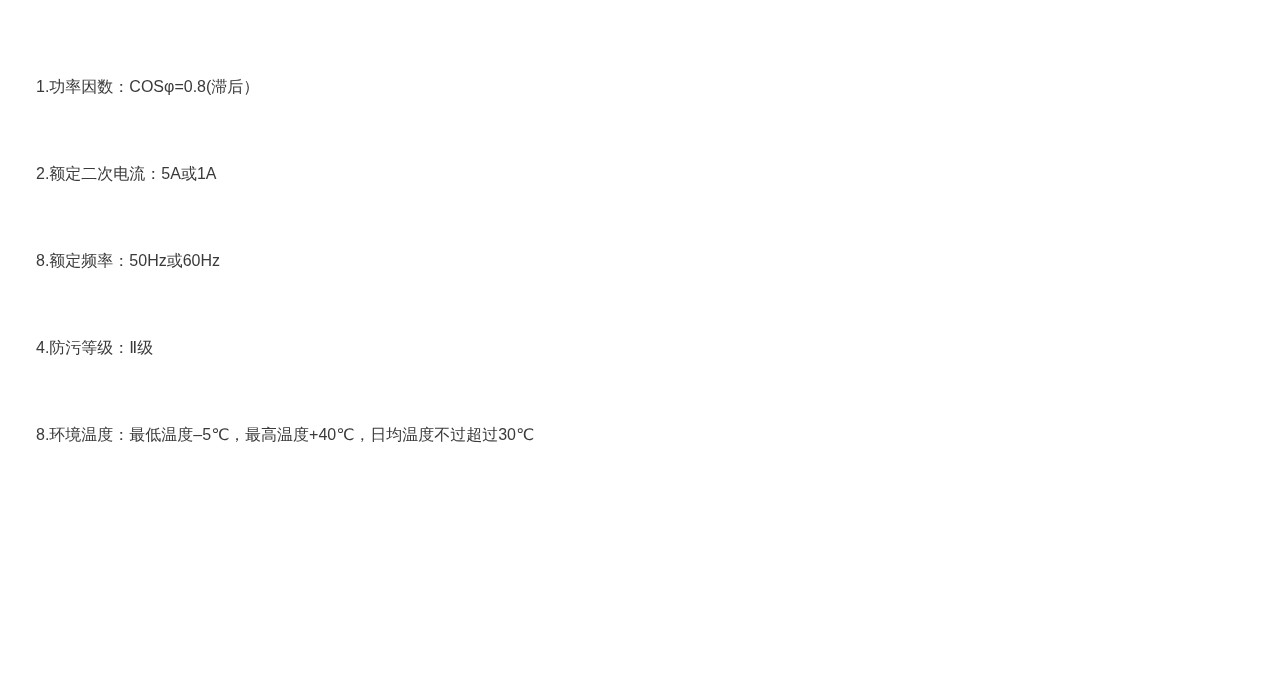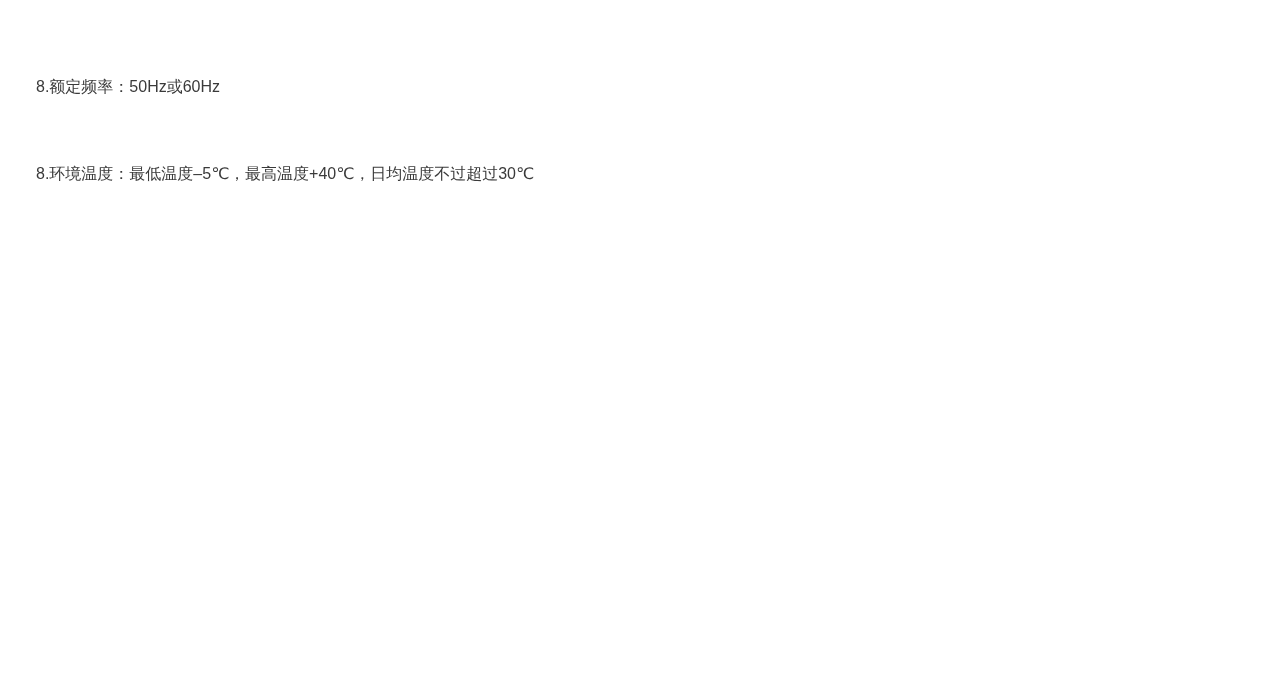--- a/index.html
+++ b/index.html
@@ -16,15 +16,18 @@
     margin: 14px 0 0 36px;
     font-size: 16px;
     line-height: 29px;
     white-space: pre-wrap;
   }
 </style>
 </head>
 <body>
 
 <div class="specs">
+  <div>1.功率因数：COSφ=0.8(滞后）</div>
+  <div>2.额定二次电流：5A或1A</div>
   <div>8.额定频率：50Hz或60Hz</div>
+  <div>4.防污等级：Ⅱ级</div>
   <div>8.环境温度：最低温度–5℃，最高温度+40℃，日均温度不过超过30℃</div>
 </div>
 
 </body></html>

